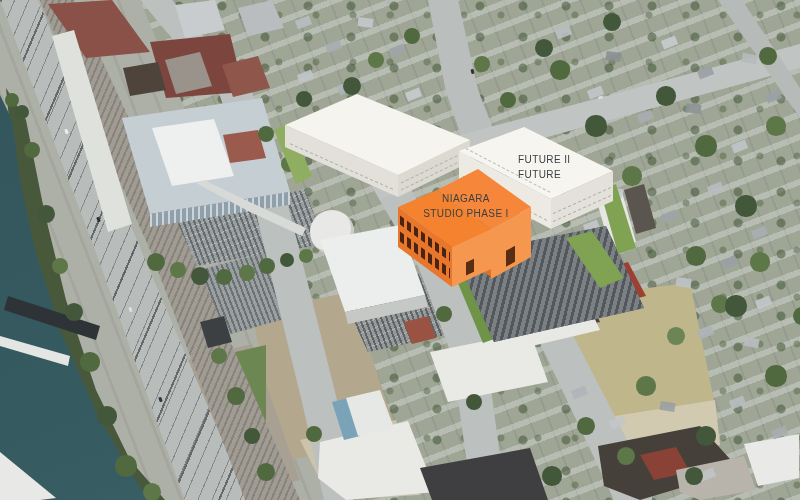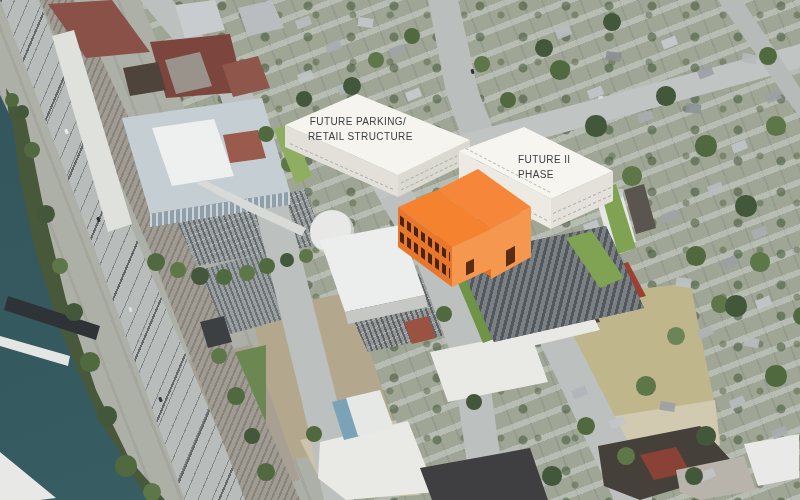--- a/index.html
+++ b/index.html
@@ -286,22 +286,22 @@
       <div class="A" style="left:2px;right:2px;top:7px;height:9px;
         background:repeating-linear-gradient(90deg,#4a2410 0 4px,transparent 4px 7px);"></div>
       <div class="A" style="left:2px;right:2px;top:23px;height:10px;
         background:repeating-linear-gradient(90deg,#4a2410 0 4px,transparent 4px 7px);"></div>
     </div>
   <div class="A" style="left:452px;top:247px;width:39px;height:40px;
     transform:skewY(-24.8deg);transform-origin:0 0;background:#f5974e;">
       <div class="A" style="left:14px;bottom:5px;width:8px;height:13px;background:#5a2d12;"></div>
     </div>
 
-  <div class="lbl" style="left:308px;top:114px;width:100px;text-align:center;">
-    <div>FUTURE PARKING/</div>
-    <div>RETAIL STRUCTURE</div>
+  <div class="lbl" style="left:416px;top:191px;width:100px;text-align:center;">
+    <div>NIAGARA</div>
+    <div>STUDIO PHASE I</div>
   </div>
   <div class="lbl" style="left:518px;top:152px;text-align:left;">
     <div>FUTURE II</div>
-    <div>PHASE</div>
+    <div>FUTURE</div>
   </div>
 
 </div>
 
 </body></html>

